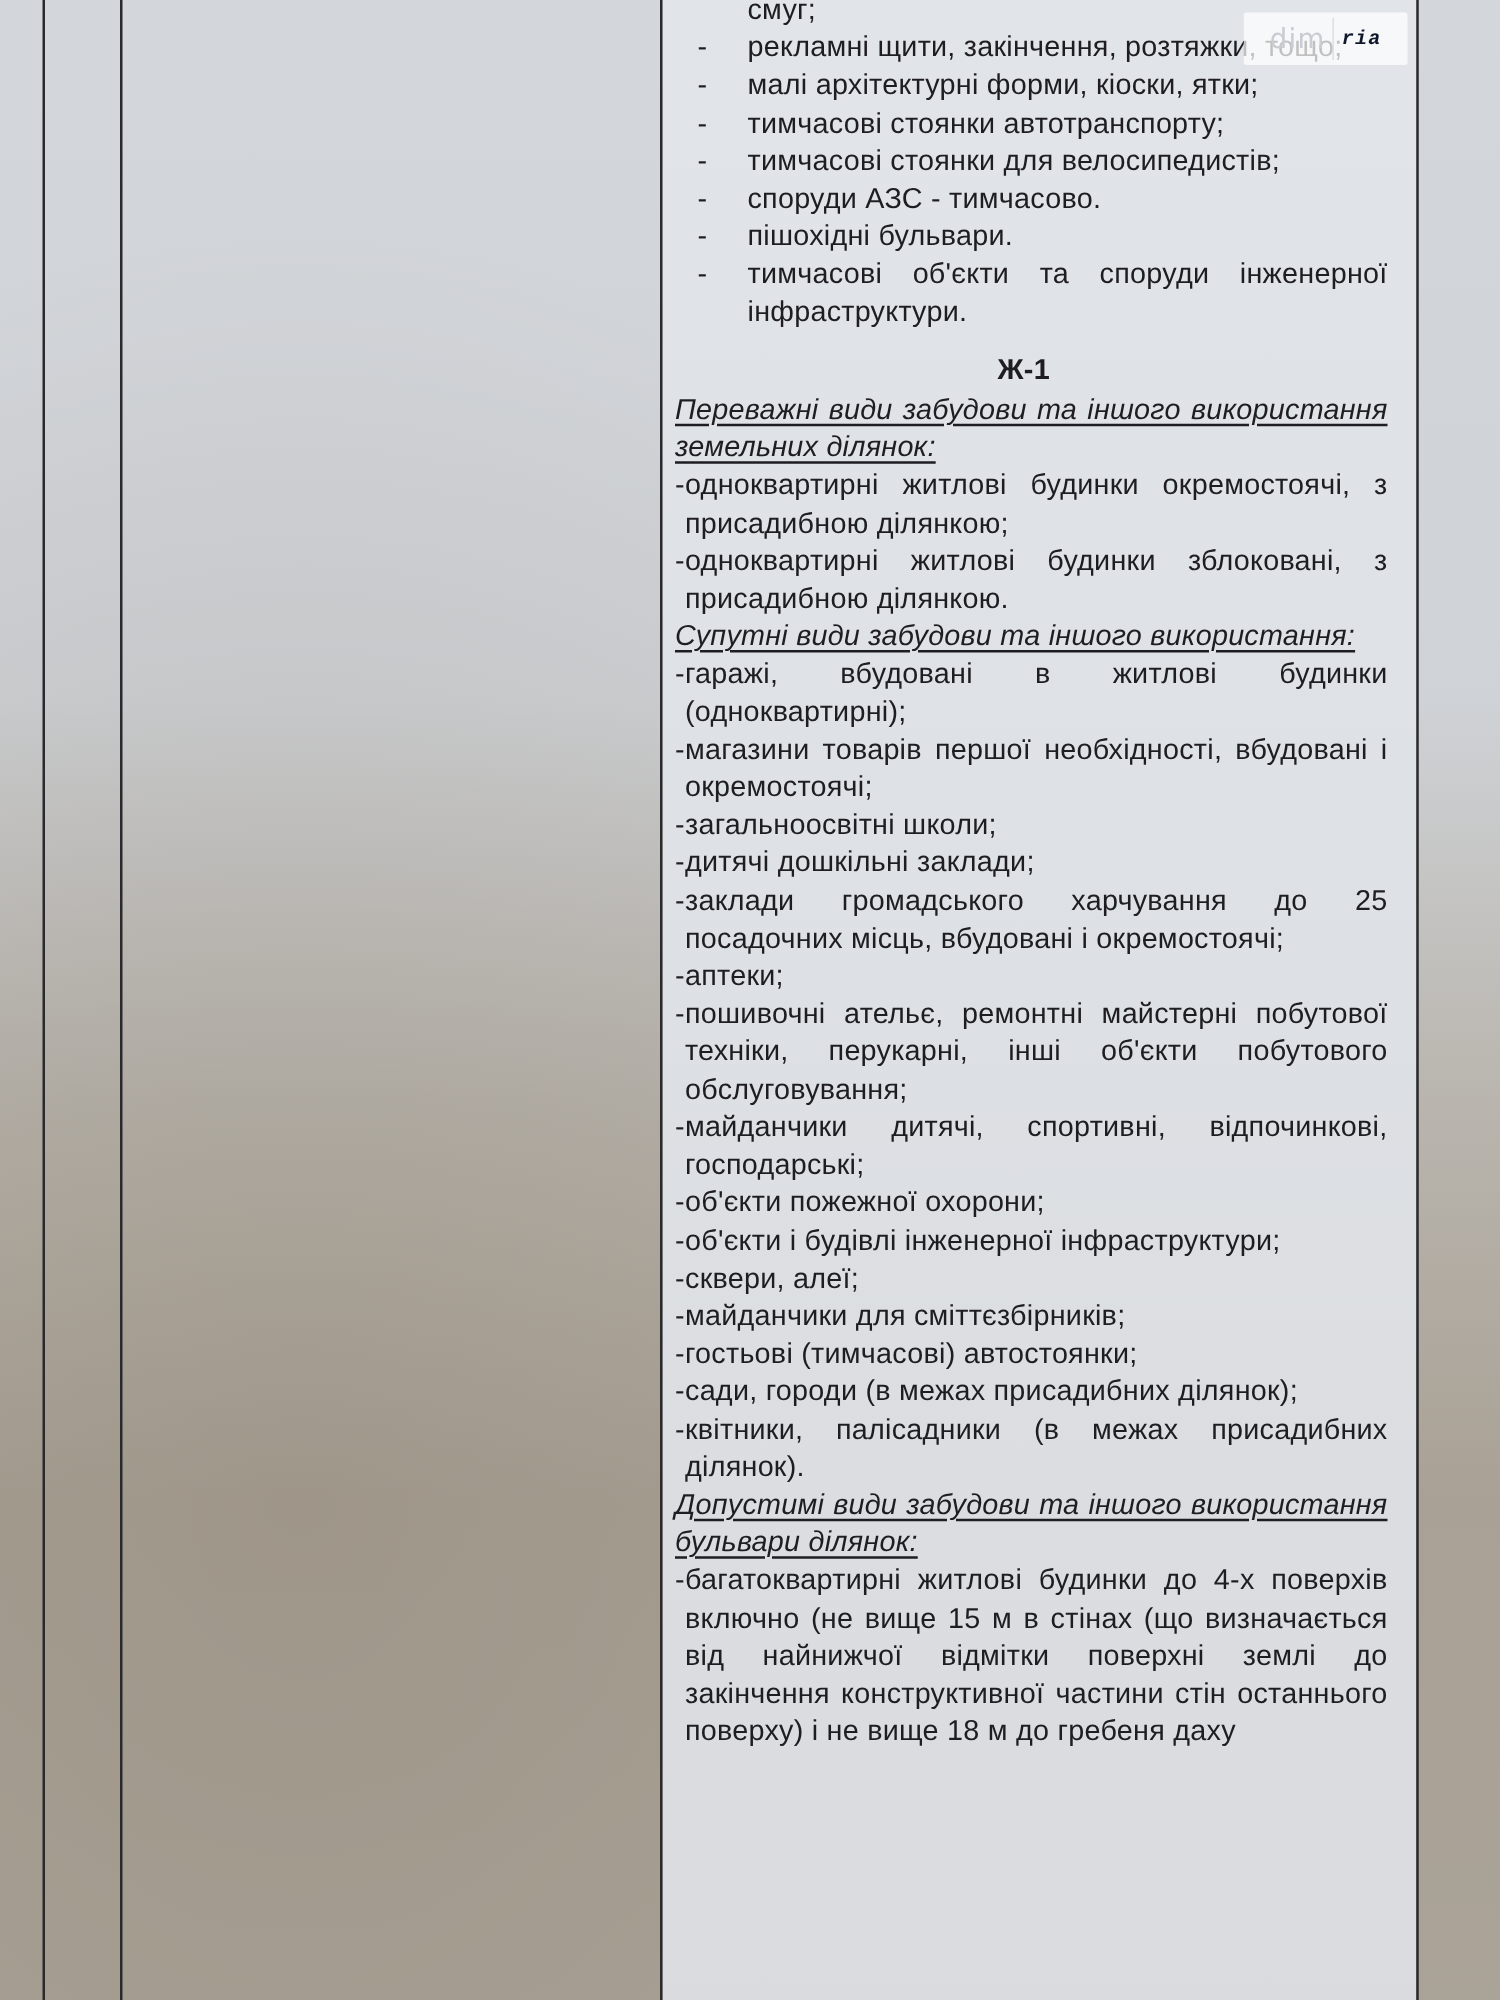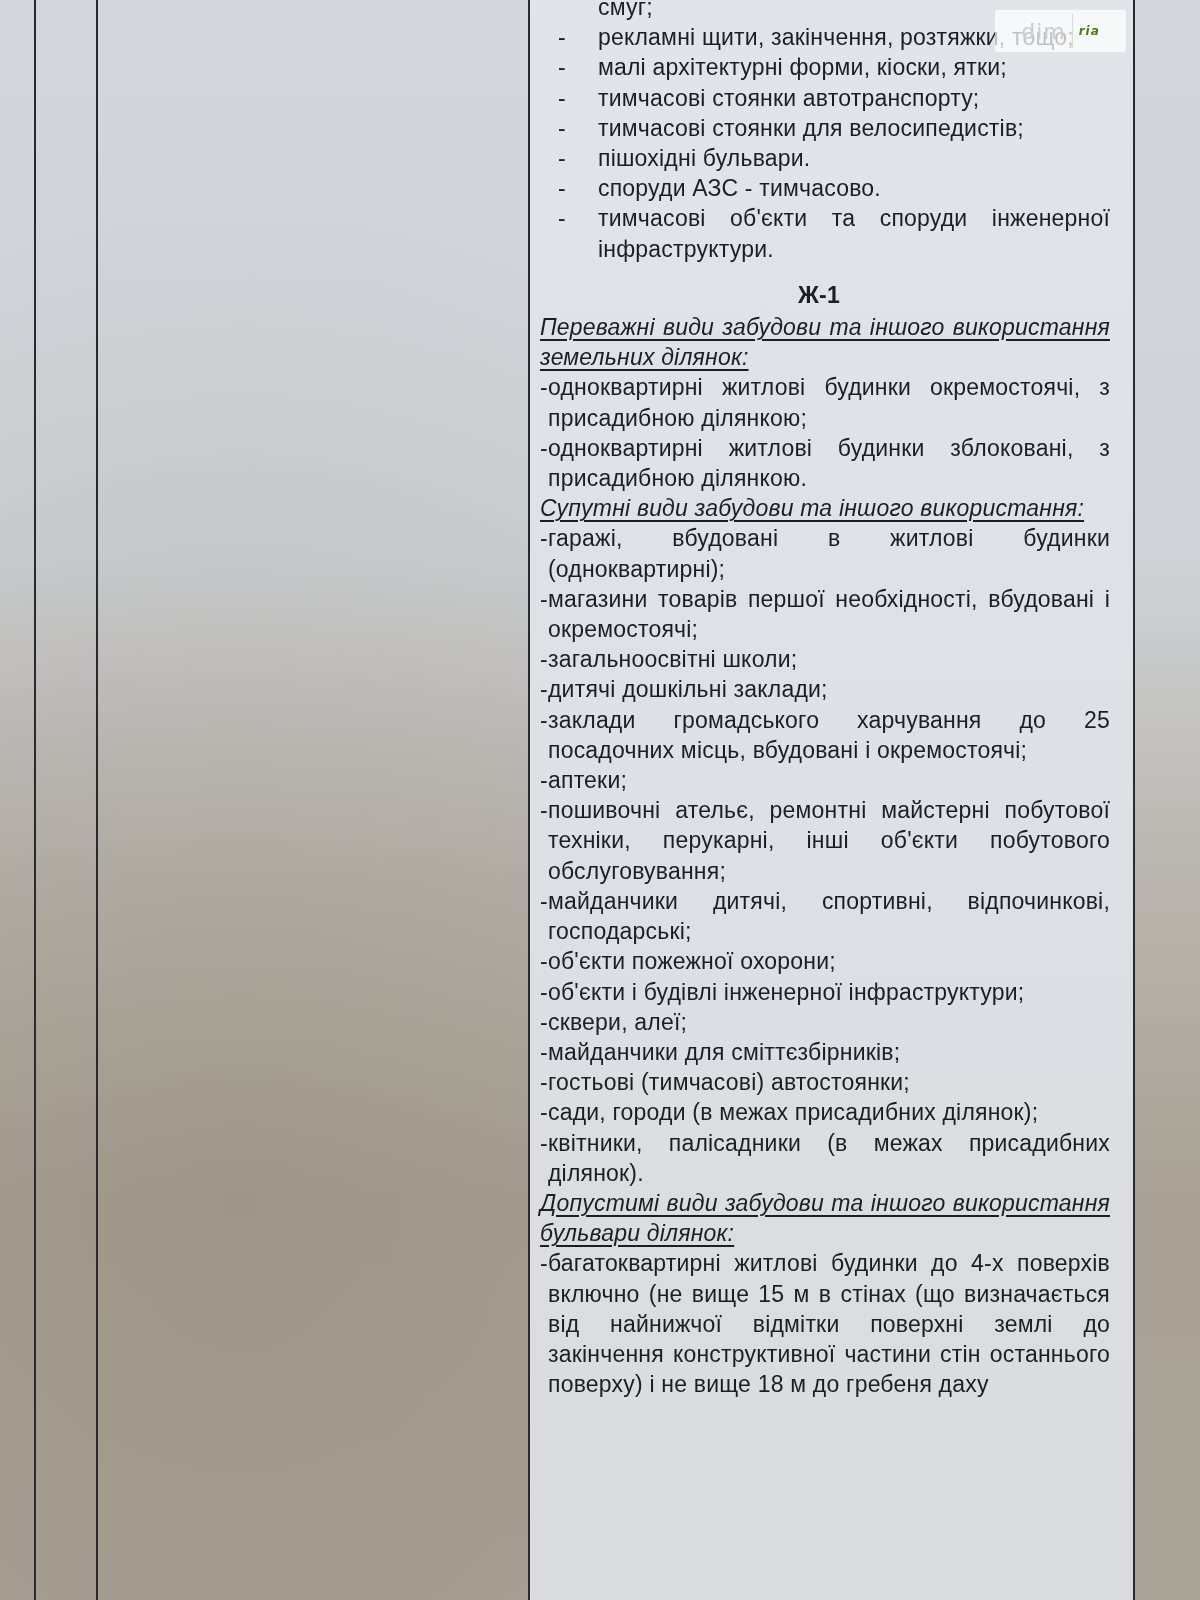--- a/index.html
+++ b/index.html
@@ -43,42 +43,42 @@
   }
 
   .watermark {
     position: absolute; left: 995px; top: 10px; width: 131px; height: 42px;
     background: rgba(255,255,255,0.72); border-radius: 2px;
     display: flex; align-items: center; justify-content: center;
     font-family: "DejaVu Sans", sans-serif; font-size: 22px; color: #c9ccd2;
     letter-spacing: 1px;
   }
   .watermark .sep { width: 1px; height: 34px; background: #d8dade; margin: 0 6px; }
-  .watermark .ria { font-style: italic; font-weight: bold; font-size: 12px; color: #4d7c0f; }
+  .watermark .ria { font-style: italic; font-weight: bold; font-size: 16px; color: #0f172a; font-family: Liberation Mono, monospace; }
 </style>
 </head>
 <body>
 
 <div class="page-shade"></div>
 
 <div class="vline l1"></div>
 <div class="vline l2"></div>
 <div class="right-col"></div>
 <div class="vline l3"></div>
 <div class="vline l4"></div>
 
 <div class="content">
   <ul class="items first">
     <li style="list-style:none" class="cont"><span>смуг;</span></li>
     <li>рекламні щити, закінчення, розтяжки, тощо;</li>
     <li>малі архітектурні форми, кіоски, ятки;</li>
     <li>тимчасові стоянки автотранспорту;</li>
     <li>тимчасові стоянки для велосипедистів;</li>
+    <li>споруди АЗС - тимчасово.</li>
     <li>пішохідні бульвари.</li>
-    <li>споруди АЗС - тимчасово.</li>
     <li>тимчасові об'єкти та споруди інженерної інфраструктури.</li>
   </ul>
 
   <div class="zone-title">Ж-1</div>
 
   <div class="sec-head">Переважні види забудови та іншого використання земельних ділянок:</div>
   <ul class="items">
     <li>одноквартирні житлові будинки окремостоячі, з присадибною ділянкою;</li>
     <li>одноквартирні житлові будинки зблоковані, з присадибною ділянкою.</li>
   </ul>

